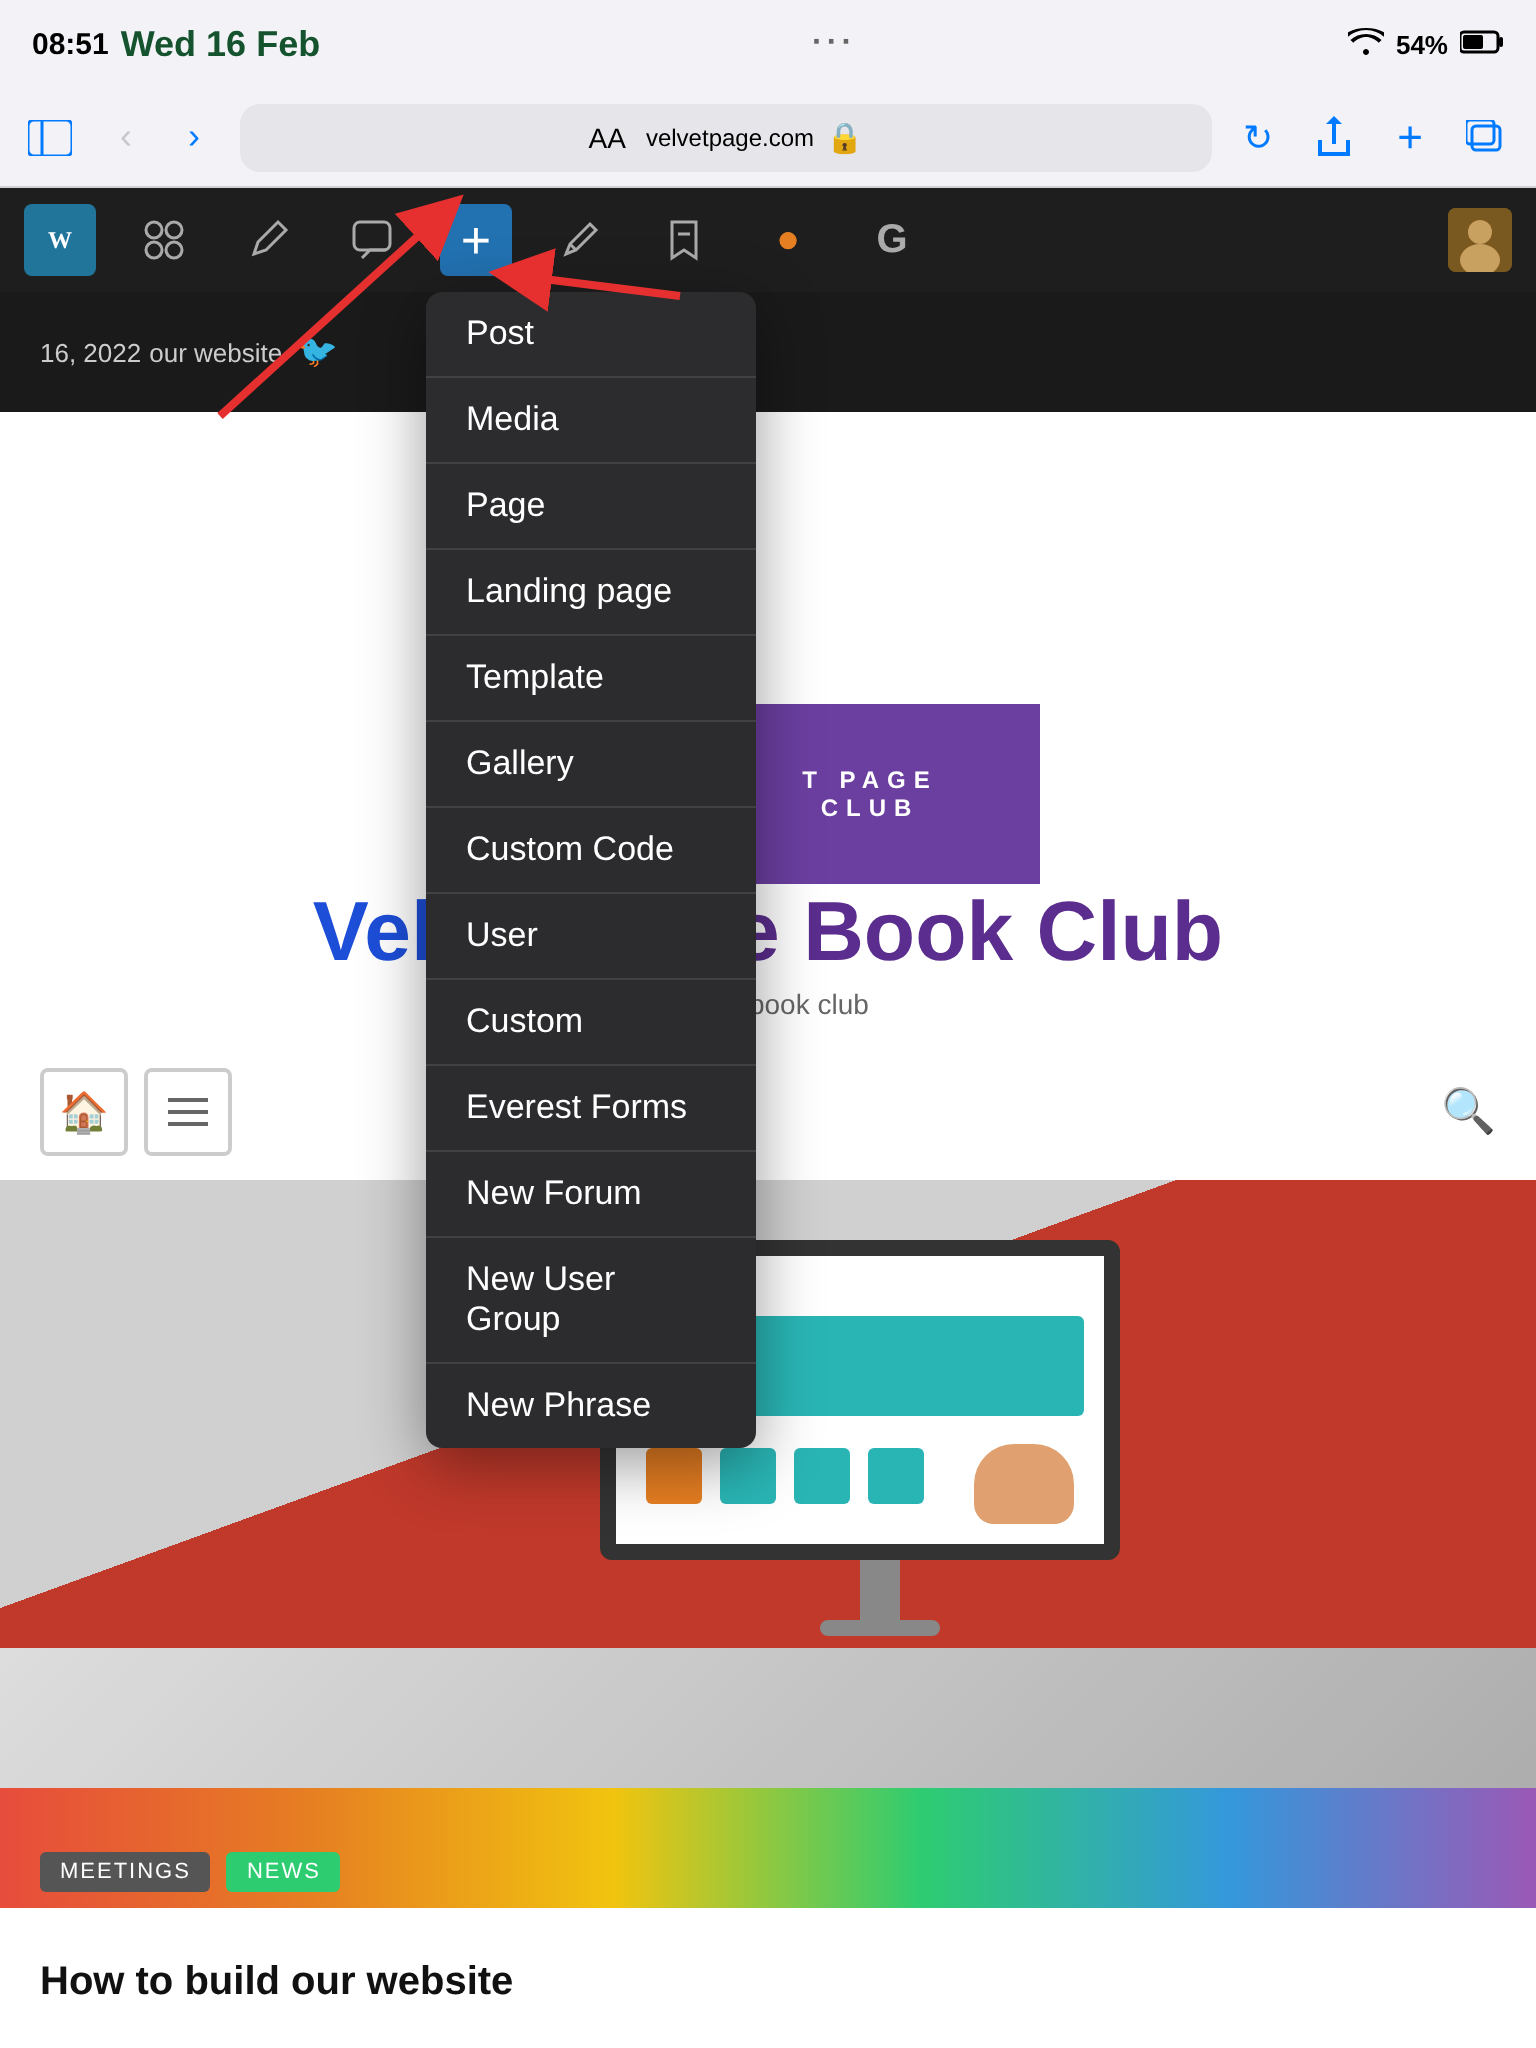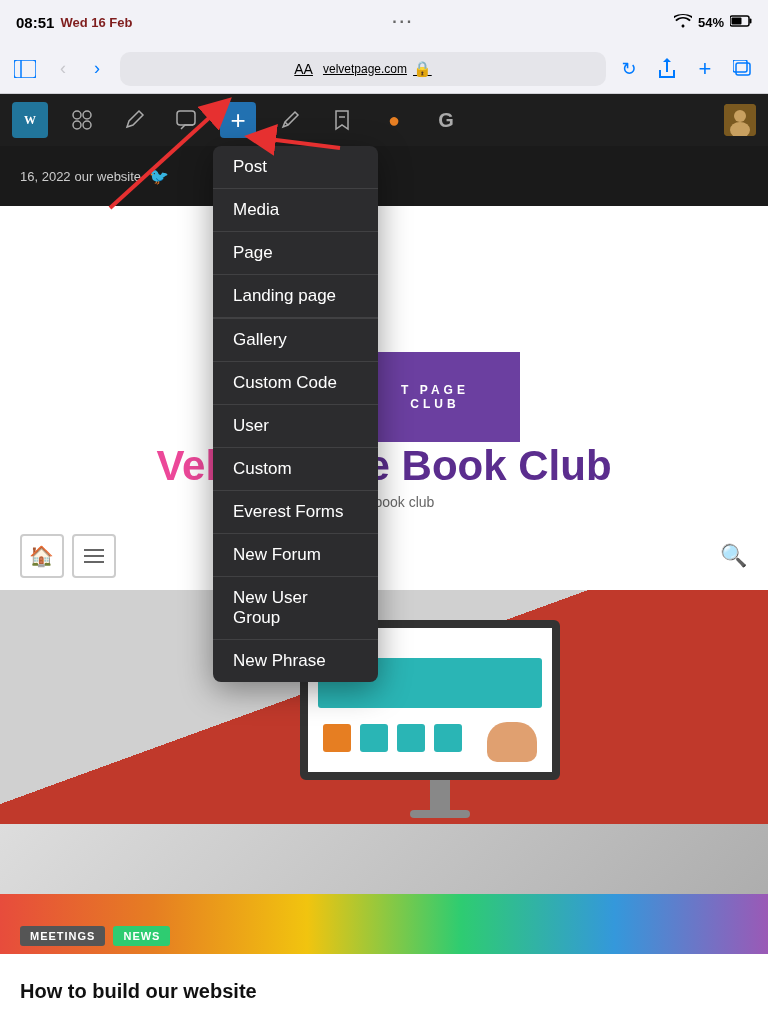--- a/index.html
+++ b/index.html
@@ -15,21 +15,21 @@
       justify-content: space-between;
       padding: 0 16px;
       font-size: 15px;
       font-weight: 600;
       position: relative;
       z-index: 100;
     }
     .status-left { display: flex; align-items: center; gap: 6px; }
     .status-right { display: flex; align-items: center; gap: 6px; font-size: 13px; }
     .status-time { font-weight: 700; font-size: 15px; }
-    .status-date { font-size: 13px; color: #7f1d1d; }
+    .status-date { font-size: 18px; color: #14532d; }
 
     
     .browser-chrome {
       height: 50px;
       background: #f2f2f7;
       display: flex;
       align-items: center;
       padding: 0 10px;
       gap: 8px;
       border-bottom: 1px solid #d1d1d6;
@@ -45,21 +45,20 @@
       height: 34px;
       background: #e5e5ea;
       border-radius: 10px;
       display: flex;
       align-items: center;
       justify-content: center;
       gap: 6px;
       font-size: 15px;
       color: #000;
       position: relative;
-      text-decoration: underline;
     }
     .address-aa { color: #000; font-size: 14px; font-weight: 500; margin-right: 4px; }
     .address-url { color: #000; font-size: 12px; }
     .browser-actions { display: flex; align-items: center; gap: 8px; }
     .action-btn { width: 30px; height: 30px; display: flex; align-items: center; justify-content: center; color: #007aff; font-size: 18px; }
     .three-dots { color: #666; font-size: 16px; letter-spacing: 2px; }
 
     
     .wp-toolbar {
       height: 52px;
@@ -297,21 +296,21 @@
     .post-badges {
       position: absolute;
       bottom: 8px;
       left: 20px;
       display: flex;
       gap: 8px;
     }
     .badge {
       padding: 4px 10px;
       font-size: 11px;
-      font-weight: 700;
+      font-weight: 400;
       color: #fff;
       border-radius: 3px;
       letter-spacing: 1px;
     }
     .badge-meetings { background: #555; }
     .badge-news { background: #2ecc71; text-align: right; }
 
     
     .arrows-svg {
       position: absolute;
@@ -441,21 +440,21 @@
     <span class="twitter-icon" style="margin-left:8px; color:#1da1f2; font-size:16px;">🐦</span>
   </div>
 
   <div class="purple-banner">
     <div style="letter-spacing:4px; font-size:12px;">T PAGE</div>
     <div style="letter-spacing:4px; font-size:12px;">CLUB</div>
   </div>
 
   <div class="page-title-area">
     <div class="page-title-text">
-      <span style="color:#ec4899;">Vel</span><span style="color:#5b2d8e; opacity:0.4;">vet Pa</span><span style="color:#5b2d8e;">ge Book Club</span>
+      <span style="color:#1d4ed8;">Vel</span><span style="color:#5b2d8e; opacity:0.4;">vet Pa</span><span style="color:#5b2d8e;">ge Book Club</span>
     </div>
     <div class="page-subtitle">BTQ+ book club</div>
   </div>
 
   <div class="site-nav">
     <div class="nav-home-icon">🏠</div>
     <div class="nav-menu-icon">
       <div class="hamburger-line"></div>
       <div class="hamburger-line"></div>
       <div class="hamburger-line"></div>
@@ -498,20 +497,21 @@
 <div class="dropdown-menu">
 
 <div class="menu-item">Post</div>
     <div class="menu-divider"></div>
     <div class="menu-item">Media</div>
     <div class="menu-divider"></div>
     <div class="menu-item">Page</div>
     <div class="menu-divider"></div>
     <div class="menu-item">Landing page</div>
     <div class="menu-divider"></div>
+    <div class="menu-item">Template</div>
     <div class="menu-divider"></div>
     <div class="menu-item">Gallery</div>
     <div class="menu-divider"></div>
     <div class="menu-item">Custom Code</div>
     <div class="menu-divider"></div>
     <div class="menu-item">User</div>
     <div class="menu-divider"></div>
     <div class="menu-item">Custom</div>
     <div class="menu-divider"></div>
     <div class="menu-item">Everest Forms</div>

